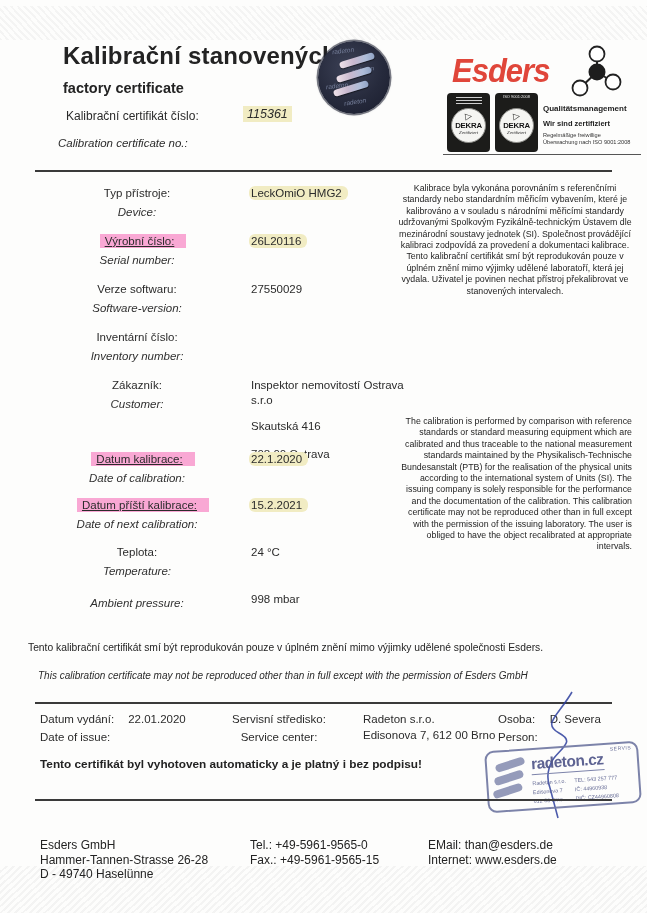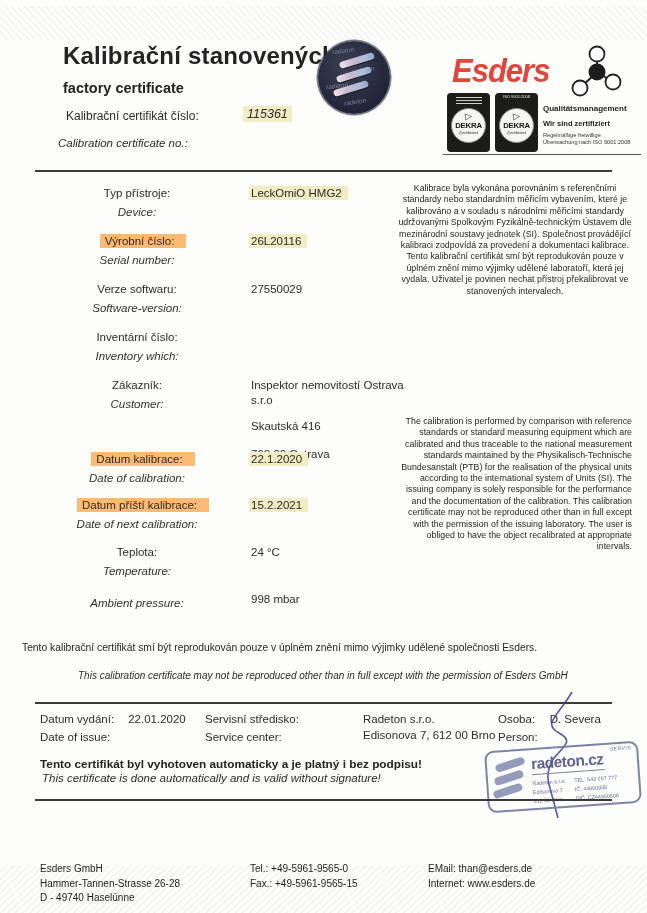--- a/index.html
+++ b/index.html
@@ -19,22 +19,22 @@
 
   .abs{position:absolute;}
   .title-cs{left:63px;top:42px;font-size:24px;font-weight:bold;color:#232323;letter-spacing:.2px;}
   .title-en{left:63px;top:80px;font-size:14.5px;font-weight:bold;color:#232323;}
 
   .certno-label{left:66px;top:109px;font-size:12px;}
   .certno-value{left:243px;top:107px;font-size:12.5px;font-style:italic;}
   .certno-label-en{left:58px;top:137px;font-size:11.5px;font-style:italic;}
 
   .hl{background:#f1ecc3;padding:1px 4px;}
-  .hl-lbl{background:#fdba74;padding:1px 0 1px 5px;padding-right:12px;margin-right:-12px;}
-  .hl-val{background:#f1ecc3;padding:1px 6px 1px 2px;margin-left:-2px;}
+  .hl-lbl{background:#f9a8d4;padding:1px 0 1px 5px;padding-right:12px;margin-right:-12px;text-decoration:underline;}
+  .hl-val{background:#f1ecc3;padding:1px 6px 1px 2px;margin-left:-2px;border-radius:6px;}
 
   
   .sticker{left:318px;top:41px;width:72px;height:73px;border-radius:50%;
     background:radial-gradient(circle at 42% 36%, #3c4156 0%, #262a3c 55%, #191c2c 100%);
     box-shadow:0 0 0 1.5px rgba(30,33,50,.55), 0 0 3px rgba(30,33,50,.4);}
   .sticker .wm{position:absolute;font-size:6.5px;color:#77809c;font-style:italic;white-space:nowrap;}
   .sticker .bar{position:absolute;width:36px;height:7px;border-radius:4px;
     background:linear-gradient(100deg,#f0e3ea 0%,#c9b9cf 40%,#aebdd9 75%,#8fa2c4 100%);
     transform:rotate(-17deg);box-shadow:0 1px 1px rgba(0,0,0,.5);}
 
@@ -69,49 +69,49 @@
   .f-row{position:absolute;left:35px;width:392px;display:grid;grid-template-columns:204px 1fr;column-gap:12px;
     font-size:11.5px;line-height:15px;}
   .f-row .lblc{text-align:center;}
   .f-row .en{font-style:italic;margin-top:4px;color:#303030;}
   .f-row .extra1{margin-top:11px;}
   .f-row .extra2{margin-top:13px;}
 
   .para{position:absolute;left:398px;width:234px;font-size:8.8px;line-height:11.4px;text-align:center;color:#242424;}
   .para-cs{top:183px;} .para-en{top:416px;text-align:right;}
 
-  .disc-cs{left:22px;top:642px;font-size:10.3px;color:#242424;}
-  .disc-en{left:38px;top:670px;font-size:10px;font-style:italic;color:#2a2a2a;margin-left:40px;}
+  .disc-cs{left:28px;top:642px;font-size:10.3px;color:#242424;}
+  .disc-en{left:38px;top:670px;font-size:10px;font-style:italic;color:#2a2a2a;}
 
   .issue{position:absolute;top:712px;font-size:11.5px;line-height:15px;}
   .issue .en{margin-top:3px;}
   .issue-left{left:40px;}
   .issue-left .l1{display:flex;gap:14px;}
   .issue-center{left:205px;display:grid;grid-template-columns:148px auto;column-gap:10px;}
-  .issue-center .lblc{text-align:left;}
+  .issue-center .lblc{text-align:center;}
   .issue-center .v2{margin-top:1px;}
   .issue-right{left:498px;display:grid;grid-template-columns:auto auto;column-gap:12px;}
 
   .valid-cs{left:40px;top:757px;font-size:11.8px;font-weight:bold;color:#232323;}
   .valid-en{left:42px;top:772px;font-size:11.5px;font-style:italic;color:#2a2a2a;}
 
   
   .stamp{left:486px;top:746px;width:154px;height:62px;border:2px solid #7279a3;border-radius:9px;
     transform:rotate(-4deg);color:#5c628f;box-sizing:border-box;opacity:.92;}
   .stamp .servis{position:absolute;top:1px;right:5px;font-size:5px;letter-spacing:.5px;}
   .stamp .dom{position:absolute;top:5px;left:44px;font-size:15.5px;font-weight:bold;letter-spacing:-.5px;
     border-bottom:1.5px solid #7279a3;padding-bottom:1px;color:#51578a;}
   .stamp .sbar{position:absolute;width:30px;height:8px;border-radius:4px;background:#8d93b5;transform:rotate(-14deg);}
   .stamp .rows{position:absolute;left:44px;top:29px;width:104px;font-size:5.4px;line-height:9px;}
   .stamp .r{display:flex;}
   .stamp .r .c1{width:42px;}
 
   .signature{left:512px;top:688px;pointer-events:none;}
 
-  .footer{position:absolute;top:838px;font-size:10px;line-height:14.5px;color:#232323;margin-top:24px;}
+  .footer{position:absolute;top:838px;font-size:12px;line-height:14.5px;color:#232323;}
   .f-col1{left:40px;} .f-col2{left:250px;} .f-col3{left:428px;}
 </style>
 </head>
 <body>
 
 <div class="page">
   <div class="scan-band-top"></div>
   <div class="scan-band-bottom"></div>
 
   <div class="abs title-cs">Kalibrační stanovených</div>
@@ -190,21 +190,21 @@
     <div class="lblc">
         <div>Verze softwaru:</div>
       <div class="en">Software-version:</div>
       </div>
     <div>27550029</div>
   </div>
 
   <div class="f-row" style="top:330px;">
     <div class="lblc">
         <div>Inventární číslo:</div>
-      <div class="en">Inventory which:</div>
+      <div class="en">Inventory number:</div>
       </div>
     <div></div>
   </div>
 
   <div class="f-row" style="top:378px;">
     <div class="lblc">
         <div>Zákazník:</div>
       <div class="en">Customer:</div>
       </div>
     <div>
@@ -272,21 +272,20 @@
   </div>
   <div class="issue issue-right">
     <div>
       <div>Osoba:</div>
       <div class="en">Person:</div>
     </div>
     <div>D. Severa</div>
   </div>
 
   <div class="abs valid-cs">Tento certifikát byl vyhotoven automaticky a je platný i bez podpisu!</div>
-  <div class="abs valid-en">This certificate is done automatically and is valid without signature!</div>
 
   <svg class="abs signature" width="110" height="135" viewBox="0 0 110 135">
     <path d="M60,4 C46,28 30,36 47,45 C62,53 52,58 42,70 C36,78 34,90 38,100 L46,130" fill="none" stroke="#2e3f9e" stroke-width="1.6" opacity="0.85"></path>
   </svg>
   <div class="abs stamp">
     <span class="servis">SERVIS</span>
     <span class="dom">radeton.cz</span>
     <span class="sbar" style="left:8px;top:9px;"></span>
     <span class="sbar" style="left:6px;top:22px;"></span>
     <span class="sbar" style="left:4px;top:35px;"></span>

